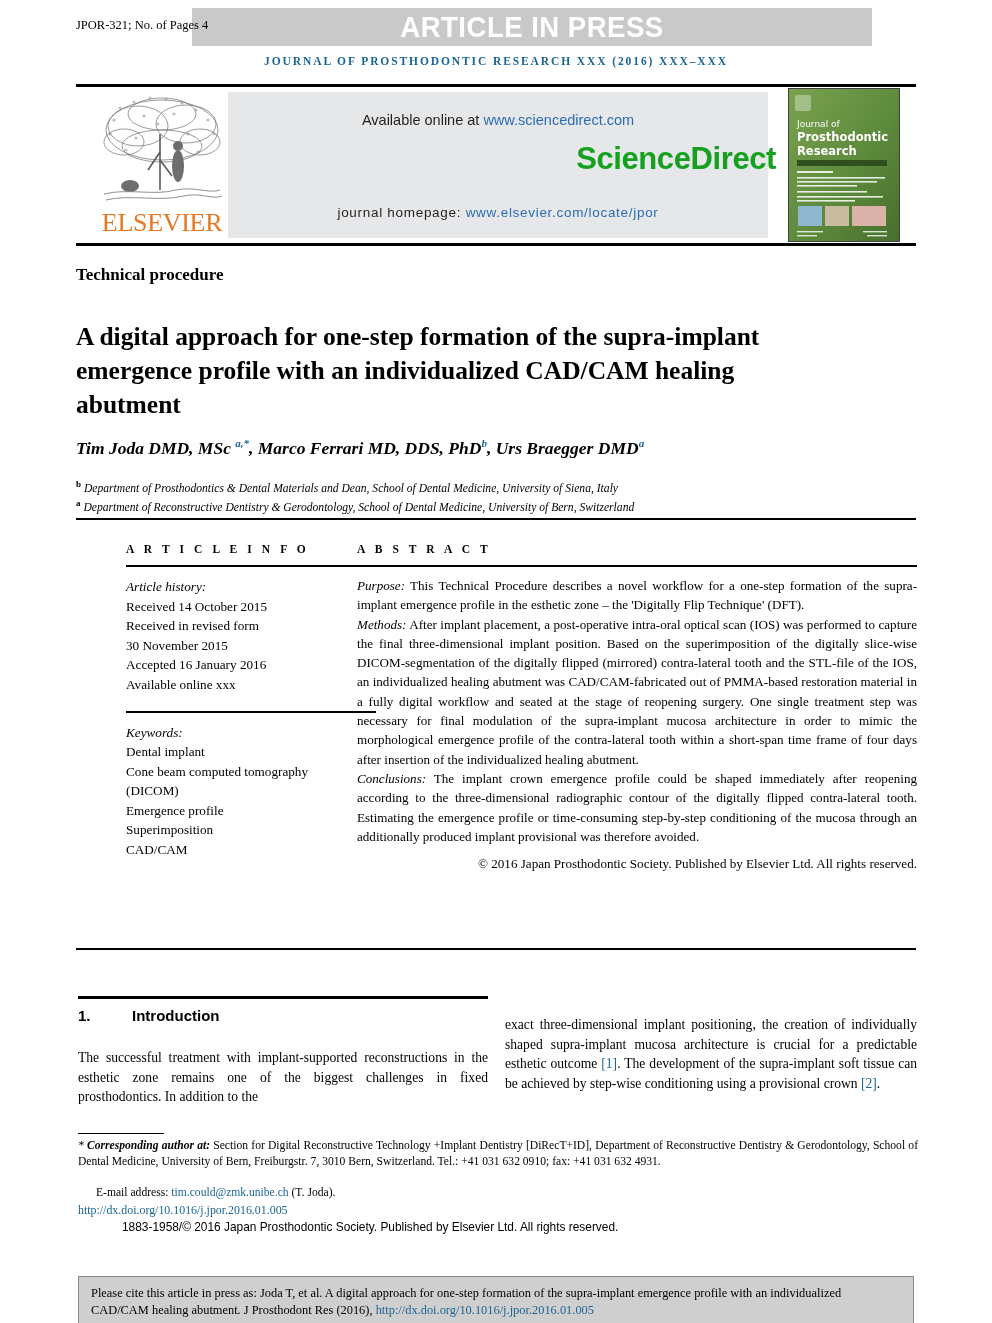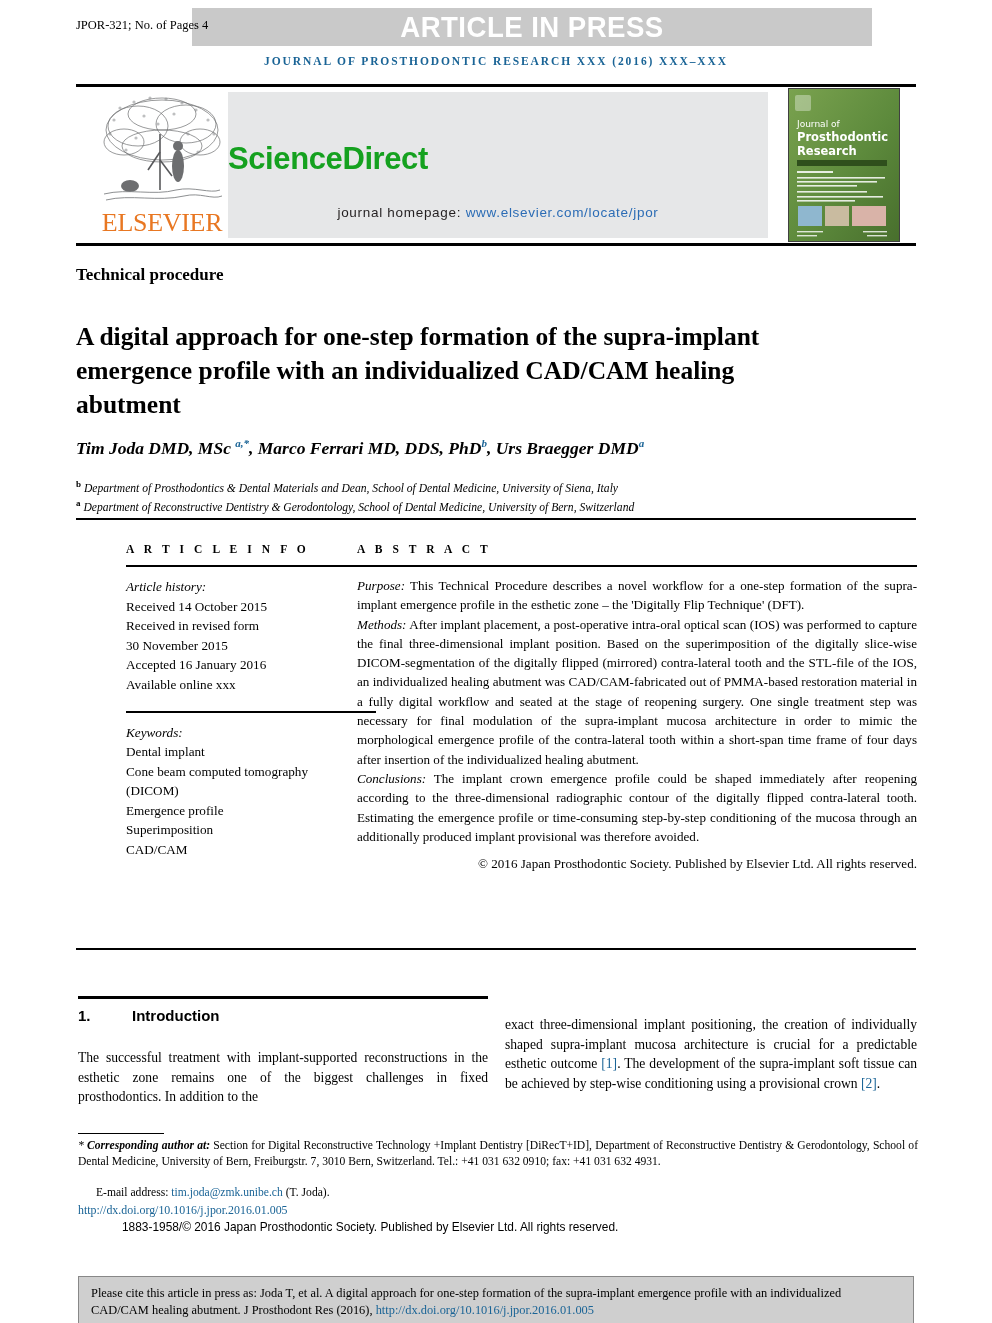--- a/index.html
+++ b/index.html
@@ -126,21 +126,21 @@
     text-align: center;
     font-family: "Liberation Sans", sans-serif;
     font-size: 14.5px;
     color: #231f20;
   }
   .sd-avail a { color: #2b6cb5; text-decoration: none; }
   .sd-brand {
     position: absolute;
     left: 0; top: 49px;
     width: 548px;
-    text-align: left;
+    text-align: right;
     font-family: "Liberation Sans", sans-serif;
     font-weight: bold;
     font-size: 31px;
     color: #15a11f;
     letter-spacing: -0.4px;
   }
   .sd-home {
     position: absolute;
     left: 0; top: 113px;
     width: 540px;
@@ -435,20 +435,21 @@
             <circle cx="58" cy="34" r="1.6"></circle>
               <circle cx="88" cy="44" r="1.6"></circle>
             <circle cx="36" cy="48" r="1.6"></circle>
           </g>
         </svg>
       </div>
       <div class="elsevier-word">ELSEVIER</div>
     </div>
 
     <div class="sd-panel">
+      <div class="sd-avail"><span>Available online at </span><a href="#">www.sciencedirect.com</a></div>
       <div class="sd-brand">ScienceDirect</div>
       <div class="sd-home"><span>journal homepage: </span><a href="#">www.elsevier.com/locate/jpor</a></div>
     </div>
 
     <div class="cover">
       <div class="cover-inner">
         <svg width="110" height="152" viewBox="0 0 110 152" xmlns="http://www.w3.org/2000/svg">
           <defs>
             <linearGradient id="cg" x1="0" y1="0" x2="1" y2="1">
               <stop offset="0%" stop-color="#7aa24f"></stop>
@@ -549,21 +550,21 @@
   </div>
 
   <div class="body-right">
     <p class="body-p"><span>exact three-dimensional implant positioning, the creation of individually shaped supra-implant mucosa architecture is crucial for a predictable esthetic outcome </span><span class="ref">[1]</span><span>. The development of the supra-implant soft tissue can be achieved by step-wise conditioning using a provisional crown </span><span class="ref">[2]</span><span>.</span></p>
   </div>
 
   <div class="fn-rule"></div>
   <div class="footnote">
     <span class="star">*</span><span class="corr"> Corresponding author at:</span><span> Section for Digital Reconstructive Technology +Implant Dentistry [DiRecT+ID], Department of Reconstructive Dentistry &amp; Gerodontology, School of Dental Medicine, University of Bern, Freiburgstr. 7, 3010 Bern, Switzerland. Tel.: +41 031 632 0910; fax: +41 031 632 4931.</span>
   </div>
-  <div class="fn-email"><span>E-mail address: </span><a href="#">tim.joda@zmk.unibe.ch</a><span> (T. Joda).</span></div>
+  <div class="fn-email"><span>E-mail address: </span><a href="#">tim.could@zmk.unibe.ch</a><span> (T. Joda).</span></div>
   <div class="fn-doi">http://dx.doi.org/10.1016/j.jpor.2016.01.005</div>
   <div class="fn-issn">1883-1958/© 2016 Japan Prosthodontic Society. Published by Elsevier Ltd. All rights reserved.</div>
 
   <div class="cite-box">
     <span>Please cite this article in press as: Joda T, et al. A digital approach for one-step formation of the supra-implant emergence profile with an individualized CAD/CAM healing abutment. J Prosthodont Res (2016), </span><a href="#">http://dx.doi.org/10.1016/j.jpor.2016.01.005</a>
   </div>
 
 </div>
 
 </body></html>

